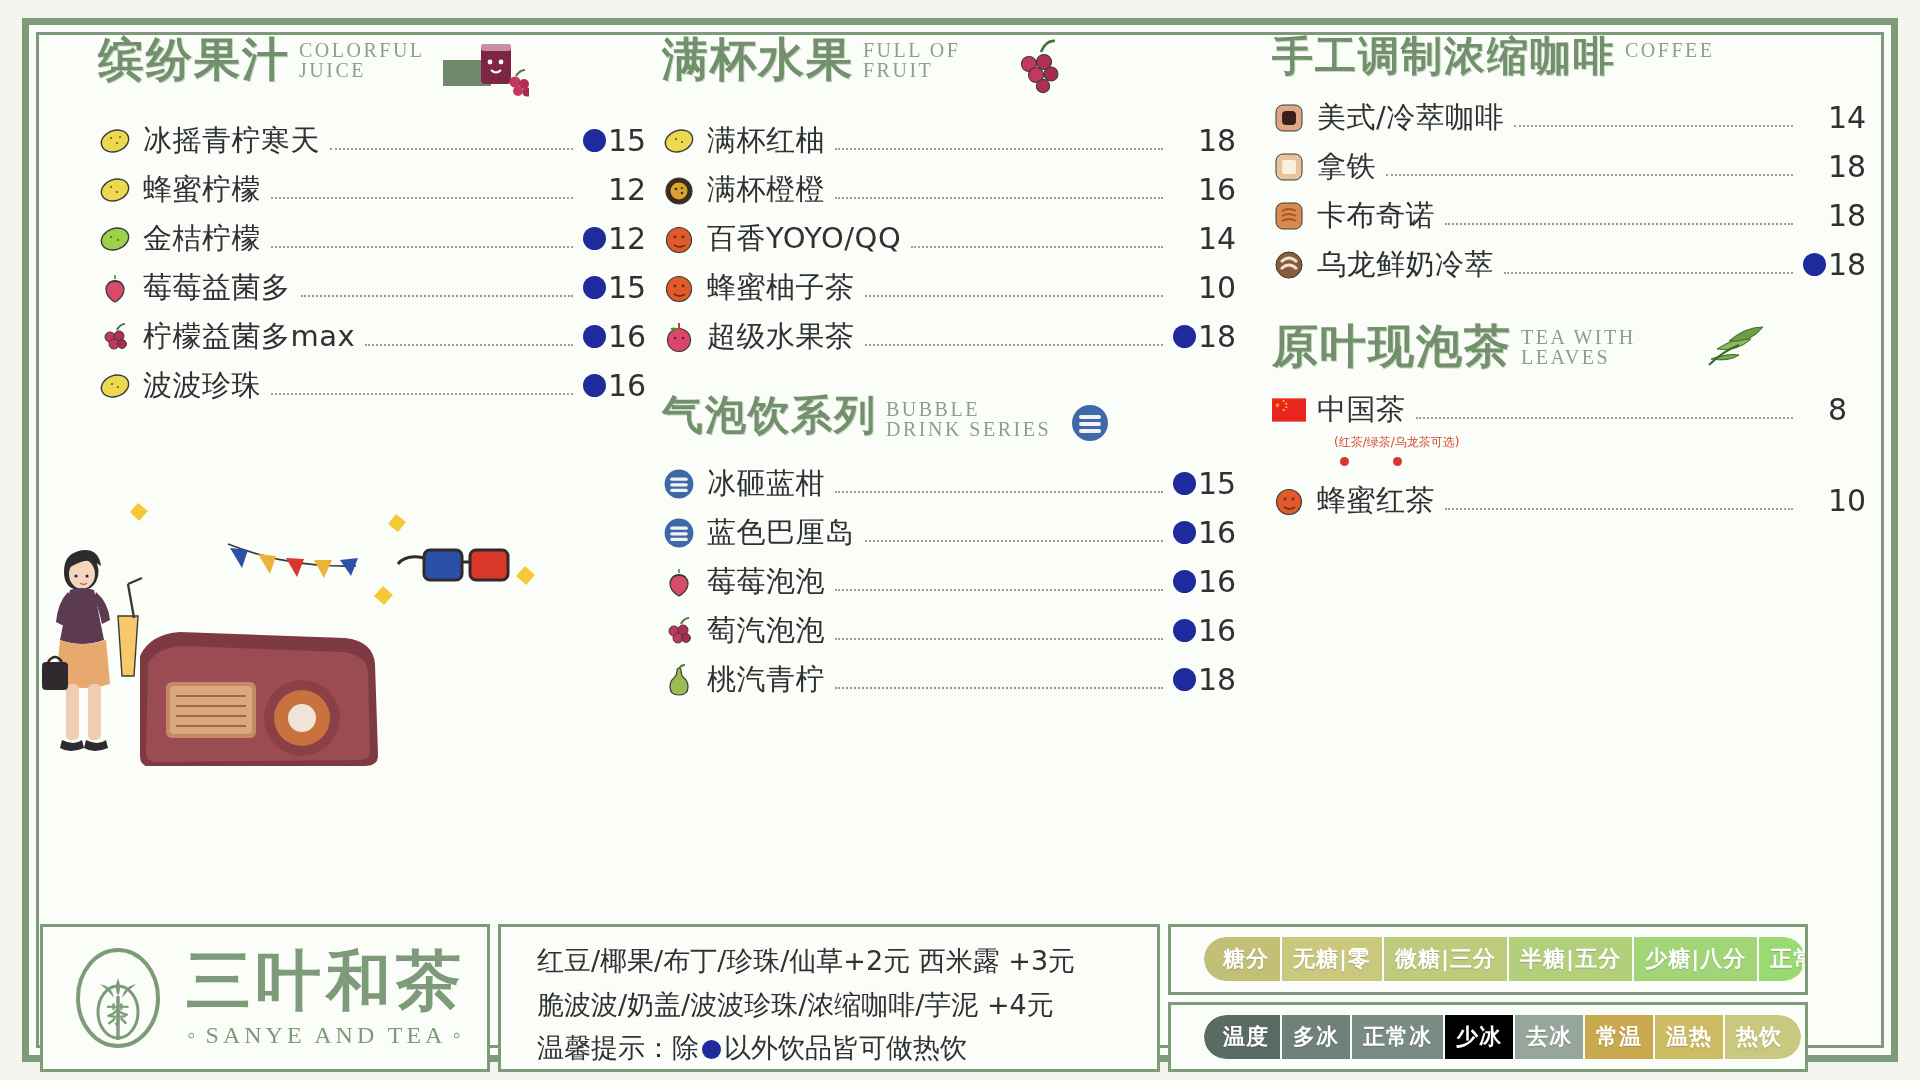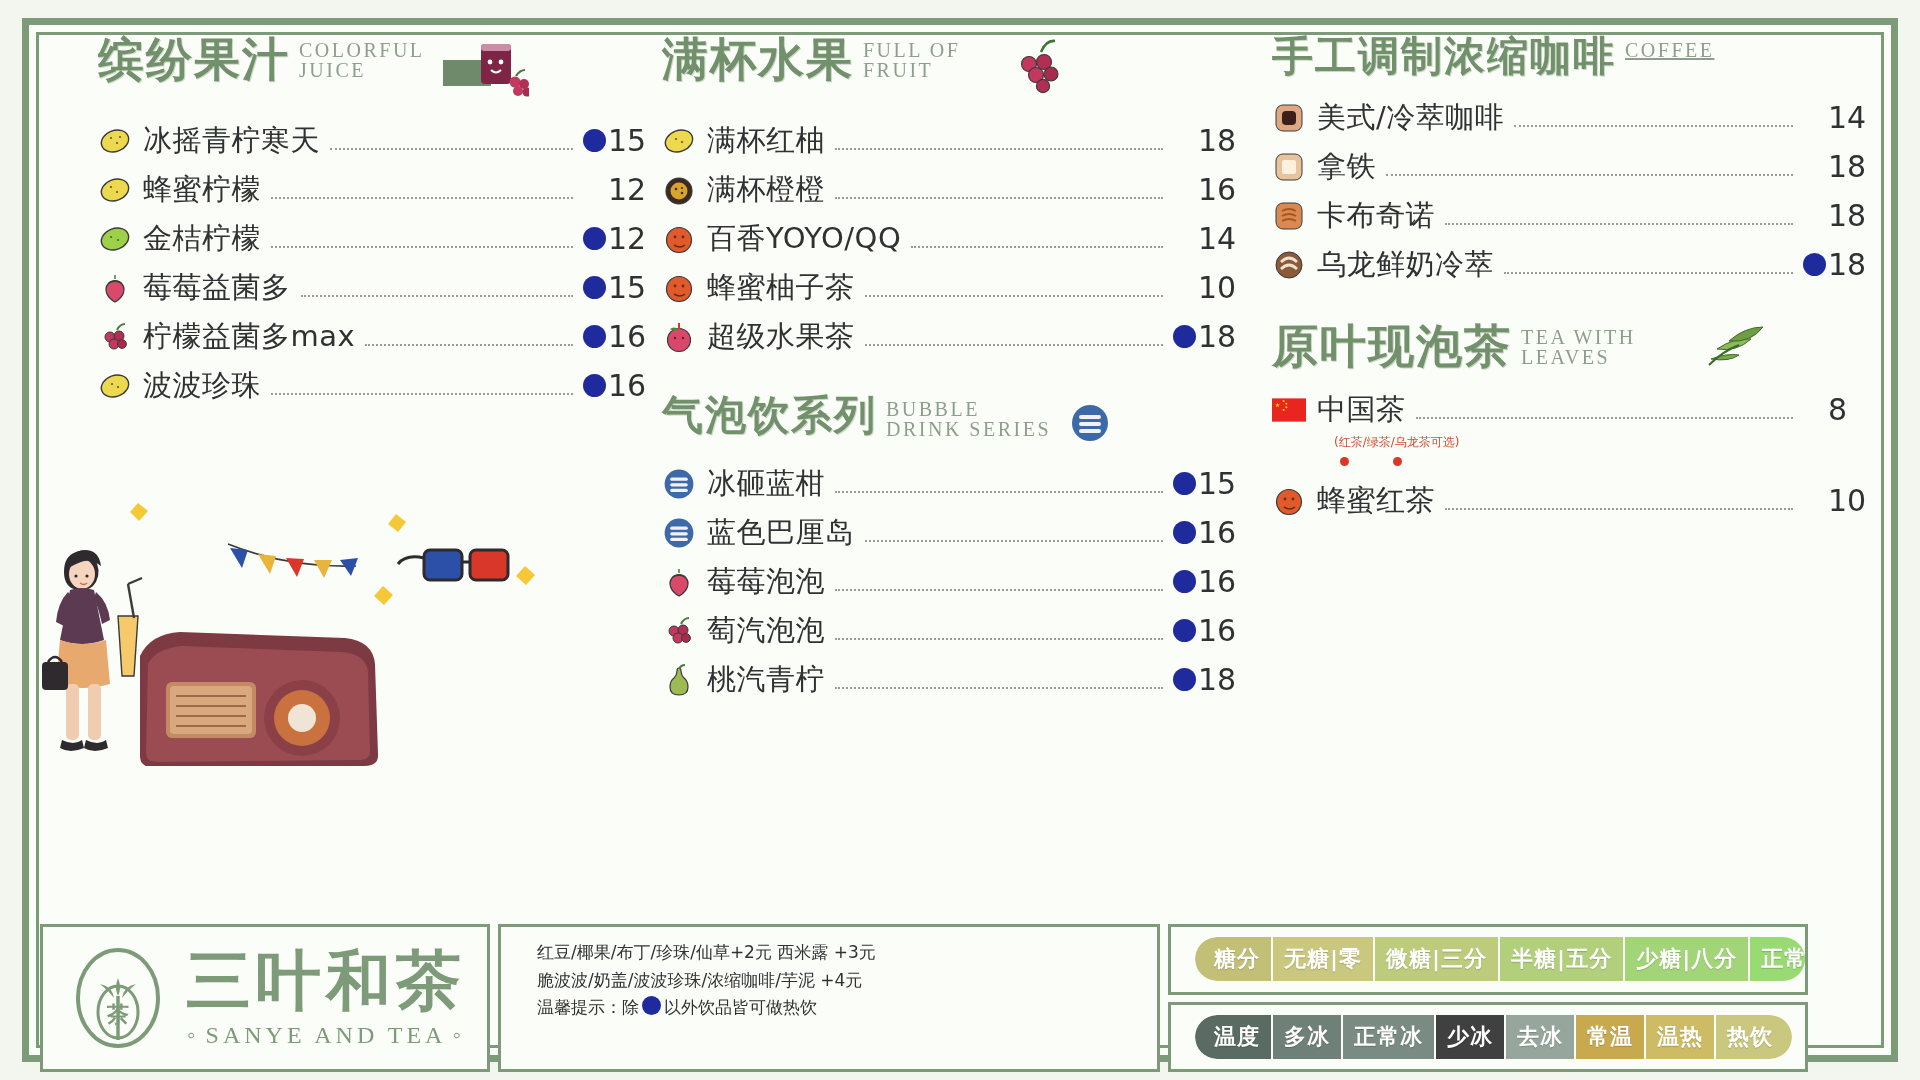--- a/index.html
+++ b/index.html
@@ -63,21 +63,21 @@
     font-size: 20px;
     letter-spacing: 2.5px;
     color: #8d9f8a;
     line-height: 1.0;
     margin-left: 9px;
     margin-top: 4px;
     max-width: 130px;
     text-transform: uppercase;
   }
   .sec-en.wide { max-width: 170px; }
-  .sec-en.oneline { max-width: 200px; white-space: nowrap; text-decoration: underline; }
+  .sec-en.oneline { max-width: 200px; white-space: nowrap; }
   .sec-deco { margin-left: 14px; margin-top: 2px; }
 
   
   .rows { margin-top: 4px; }
   .row {
     display: flex; align-items: center;
     height: 49px;
   }
   .row .ico {
     width: 34px; height: 34px;
@@ -131,36 +131,36 @@
     display: flex;
   }
   .fbox {
     border: 3px solid #7d9b78;
     background: #fbfdf8;
     position: relative;
   }
   .fbox.logo { width: 470px; display: flex; align-items: center; justify-content: center; gap: 14px; }
   .fbox.note { width: 690px; margin-left: 8px; padding: 12px 0 0 36px; }
   .fstack { width: 690px; margin-left: 8px; display: flex; flex-direction: column; gap: 7px; }
-  .fbox.tags { flex: 1 1 auto; display: flex; align-items: center; padding-left: 24px; }
+  .fbox.tags { flex: 1 1 auto; display: flex; align-items: center; padding-left: 33px; }
 
   .logo-mark { width: 108px; height: 108px; }
   .logo-text { display: flex; flex-direction: column; align-items: center; }
   .logo-cn {
     font-family: "DejaVu Sans", sans-serif;
     font-weight: 700; font-size: 65px;
     color: #7d9b78; letter-spacing: 5px; line-height: 1;
   }
   .logo-en {
     font-family: "Liberation Serif", serif;
     font-size: 24px; letter-spacing: 4px; color: #7d9b78;
     margin-top: 9px;
   }
   .note-line {
-    font-size: 17px; color: #2f3233; line-height: 1.62;
+    font-size: 27px; color: #2f3233; line-height: 1.62;
     font-family: "DejaVu Sans", sans-serif;
     white-space: nowrap;
   }
   .note-line .bd { display:inline-block; width:19px;height:19px;border-radius:50%;background:#1f2a9c;vertical-align:-2px;margin:0 3px;}
 
   .pill-group { display: flex; align-items: center; border-radius: 22px; overflow: hidden; }
   .pill {
     font-family: "DejaVu Sans", sans-serif;
     font-weight: 700;
     font-size: 22px;
@@ -703,21 +703,21 @@
           <span class="pill" style="background:#b2d07c;">半糖|五分</span>
           <span class="pill" style="background:#a2d577;">少糖|八分</span>
           <span class="pill" style="background:#99da74;">正常糖|十分</span>
         </div>
       </div>
       <div class="fbox tags" style="height:69px;">
         <div class="pill-group">
           <span class="pill" style="background:#5a6b63;">温度</span>
           <span class="pill" style="background:#6f8079;">多冰</span>
           <span class="pill" style="background:#7a8b83;">正常冰</span>
-          <span class="pill" style="background:#404040;">少冰</span>
+          <span class="pill" style="background:#000000;">少冰</span>
           <span class="pill" style="background:#96a69c;">去冰</span>
           <span class="pill" style="background:#c9a94e;">常温</span>
           <span class="pill" style="background:#cdbc63;">温热</span>
           <span class="pill" style="background:#c9c87e;">热饮</span>
         </div>
       </div>
     </div>
   </div>
 </div>
 

